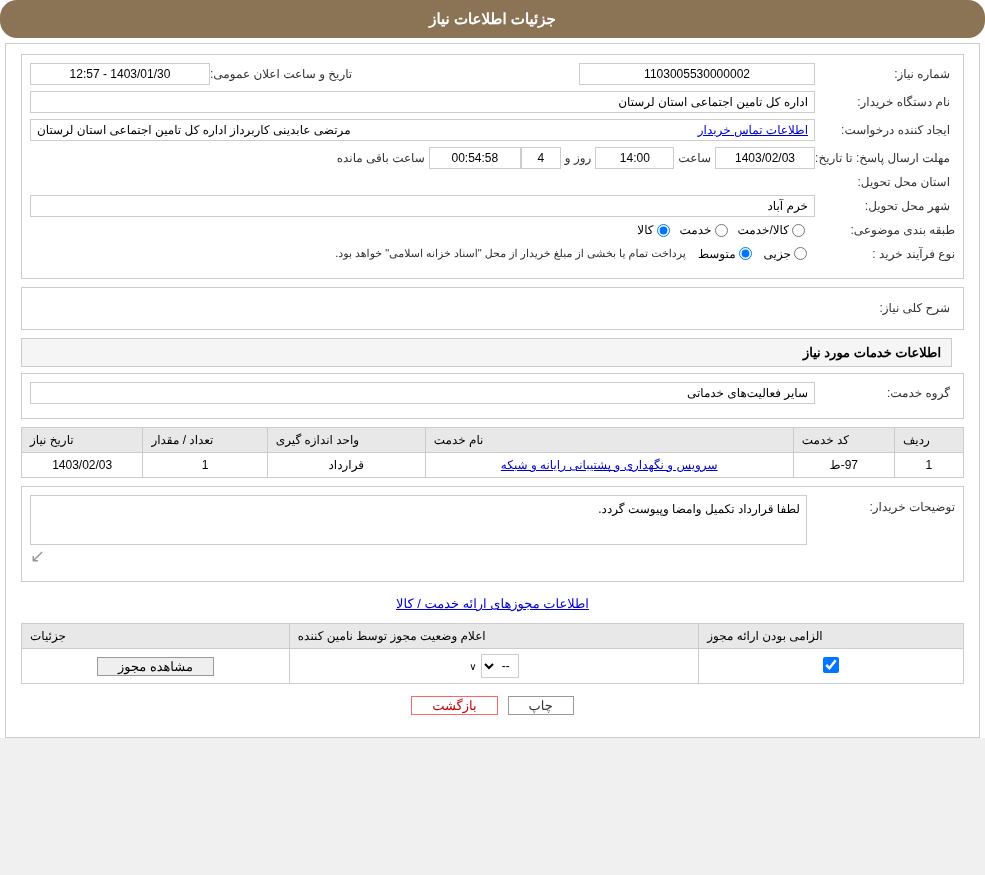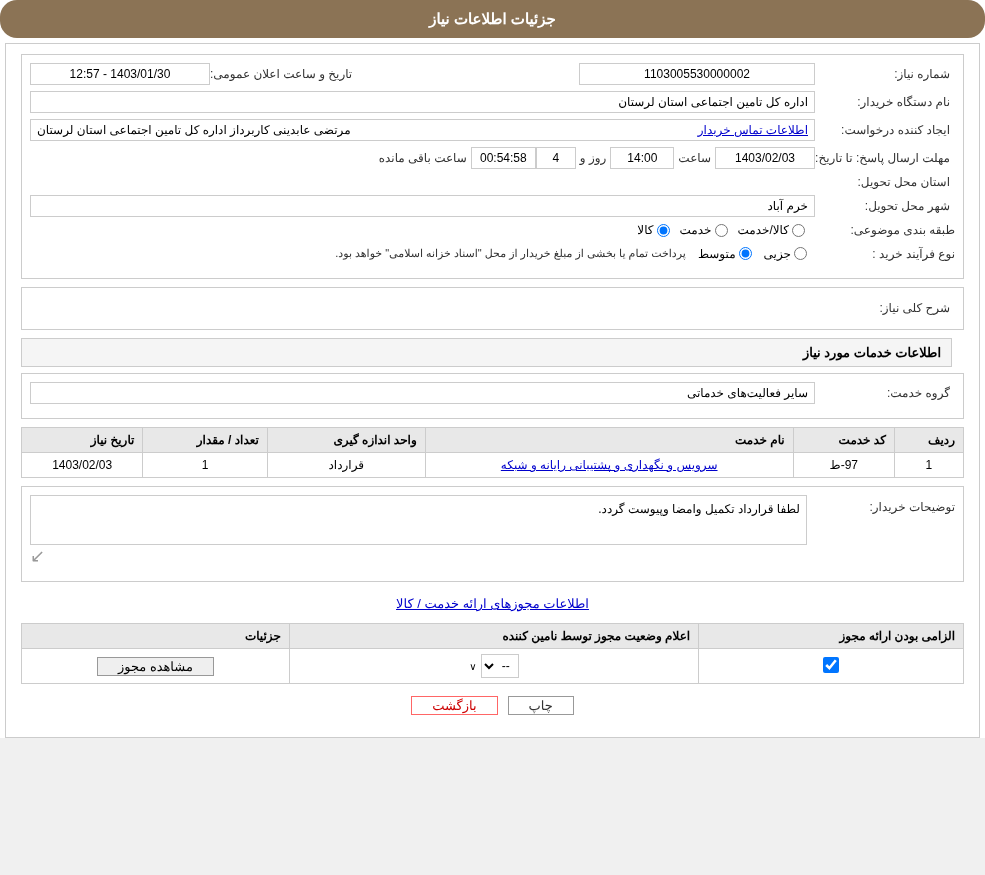--- a/index.html
+++ b/index.html
@@ -93,22 +93,22 @@
     .data-table {
       width: 100%;
       border-collapse: collapse;
       font-size: 12px;
       margin: 6px 0;
     }
     .data-table th {
       background: #e8e8e8;
       border: 1px solid #ccc;
       padding: 5px 8px;
-      text-align: right;
-      font-weight: bold;
+      text-align: left;
+      font-weight: normal;
     }
     .data-table td {
       border: 1px solid #ccc;
       padding: 5px 8px;
       text-align: center;
     }
     .link-blue {
       color: #0000cc;
       text-decoration: underline;
       cursor: pointer;
@@ -234,24 +234,24 @@
         <div class="form-value" style="display:flex; justify-content:space-between; align-items:center;">
           <span class="link-blue">اطلاعات تماس خریدار</span>
           <span>مرتضی عابدینی کاربرداز اداره کل تامین اجتماعی استان لرستان</span>
         </div>
       </div>
 
       <div class="form-row">
         <span class="form-label">مهلت ارسال پاسخ: تا تاریخ:</span>
         <div class="date-input" style="width:100px;">1403/02/03</div>
         <span class="inline-label">ساعت</span>
-        <div class="date-input" style="width:64px;">14:00</div>
+        <div class="date-input" style="width:79px;">14:00</div>
         <span class="inline-label">روز و</span>
         <div class="date-input" style="width:40px;">4</div>
-        <div class="date-input" style="width:65px;">00:54:58</div>
+        <div class="date-input" style="width:92px;">00:54:58</div>
         <span class="inline-label">ساعت باقی مانده</span>
       </div>
 
       <div class="form-row">
         <span class="form-label">استان محل تحویل:</span>
       </div>
 
       <div class="form-row">
         <span class="form-label">شهر محل تحویل:</span>
         <div class="form-value">خرم آباد</div>

